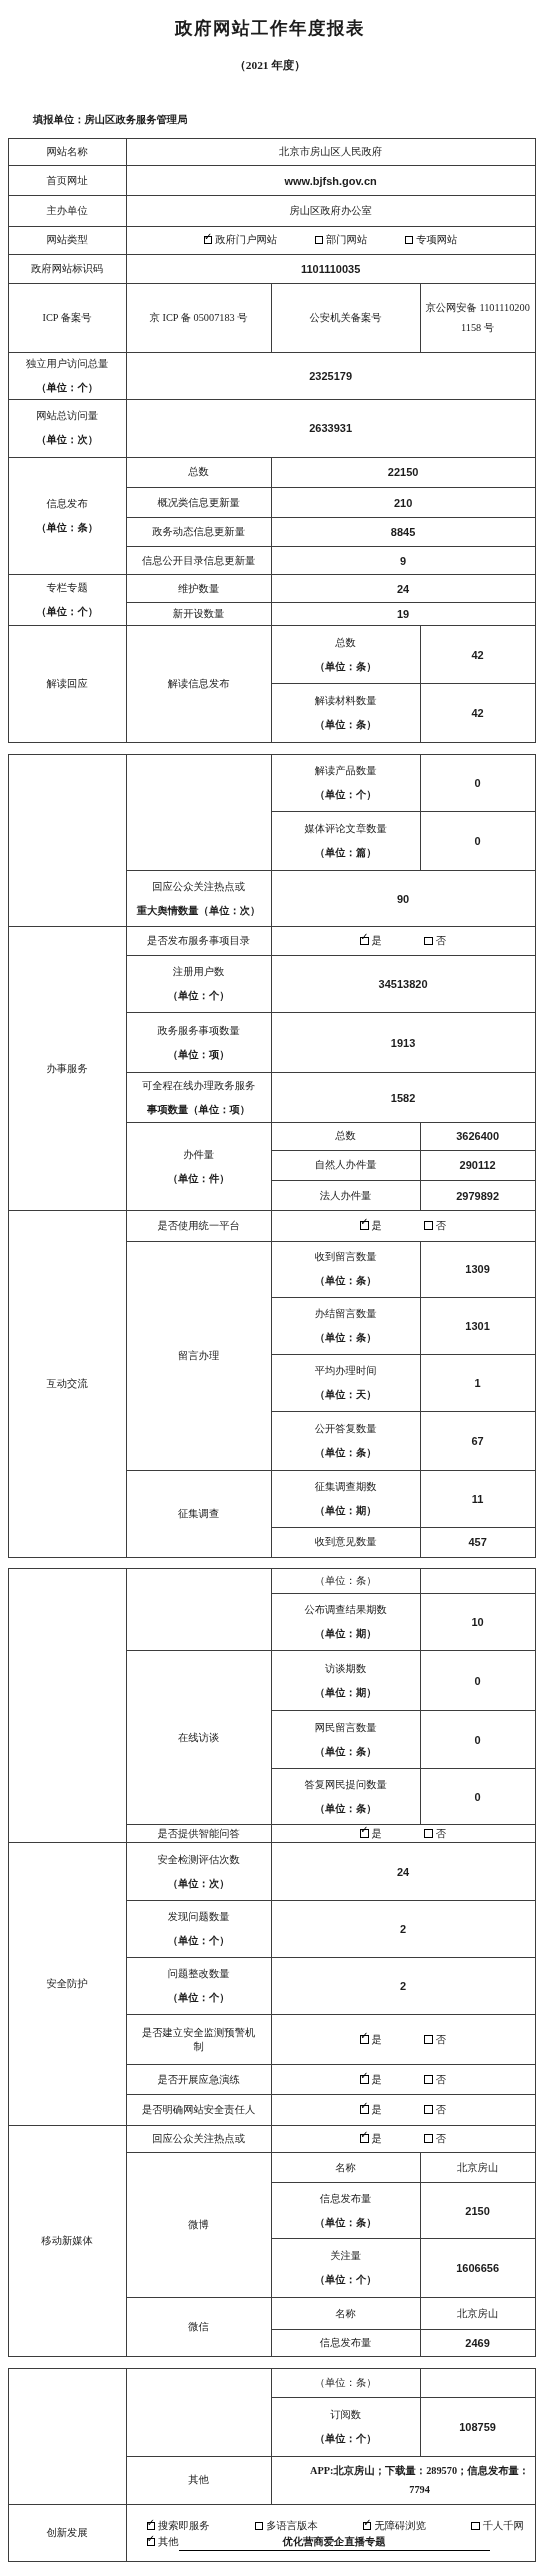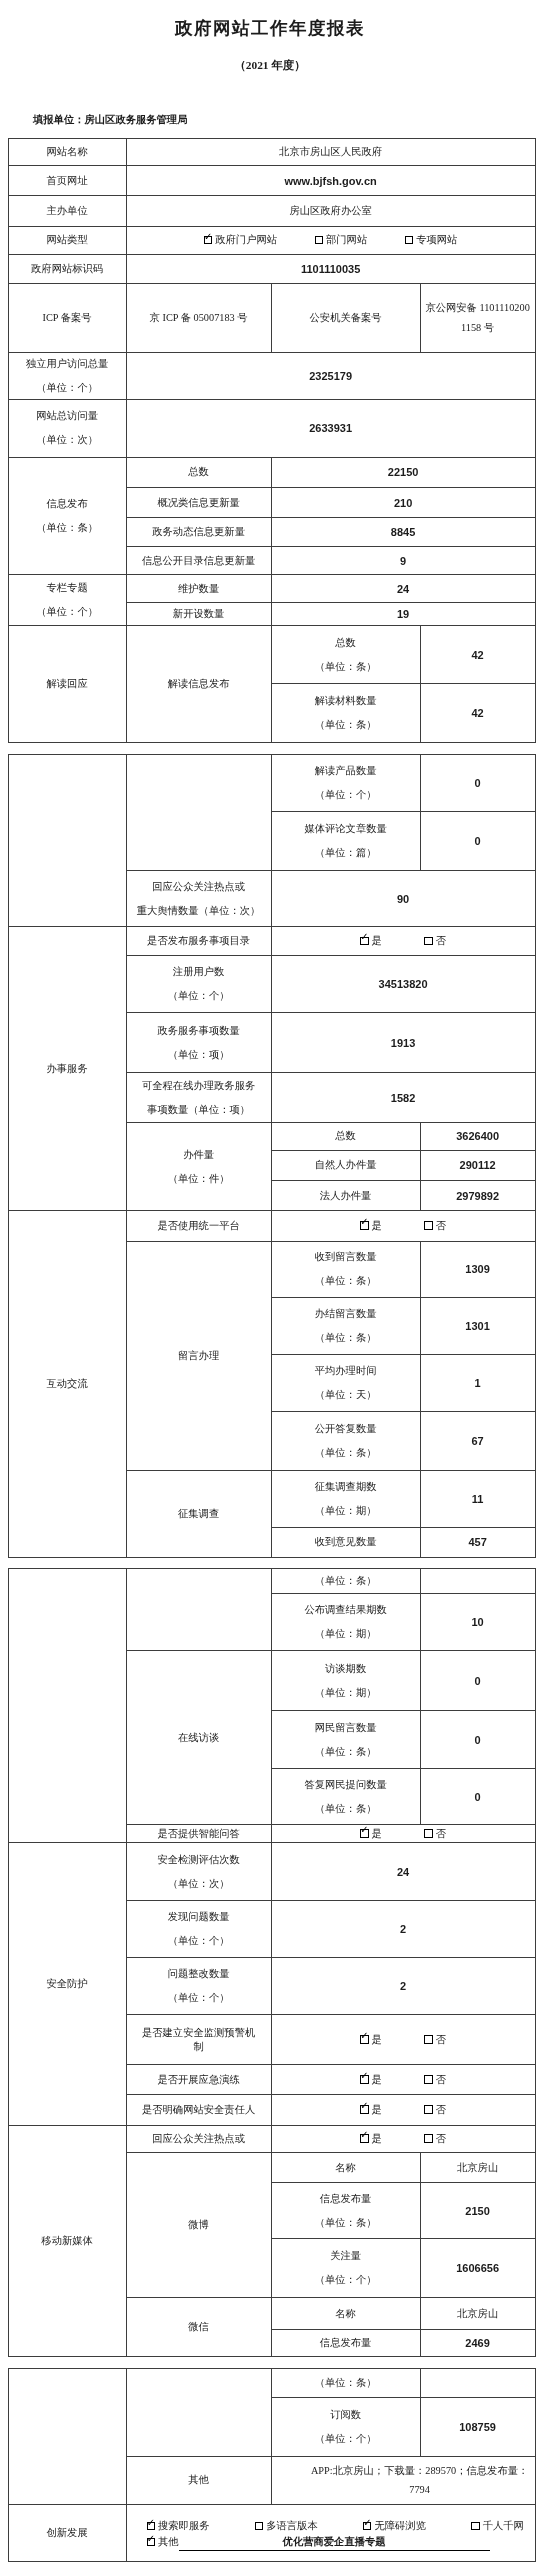--- a/index.html
+++ b/index.html
@@ -6,32 +6,32 @@
   body{width:540px;font-family:"Liberation Serif","DejaVu Serif",serif;color:#1c1c1c;}
   .page{width:540px;padding-bottom:7.6px;}
   .title{text-align:center;font-size:17.5px;font-weight:bold;margin:0;padding-top:16px;letter-spacing:1.5px;}
   .subtitle{text-align:center;font-size:11.4px;margin-top:18.3px;font-weight:bold;}
   .filing{font-size:10.3px;font-weight:bold;margin:40px 0 10.7px 33px;}
   table.report{border-collapse:collapse;table-layout:fixed;width:528px;margin-left:7.6px;border:1.5px solid #1f1f1f;}
   table.report + table.report{margin-top:10.7px;}
   td{border:0.8px solid #3d3d3d;text-align:center;vertical-align:middle;font-size:10.3px;padding:1.5px 3px;overflow:hidden;}
   tr.sec td{border-top-width:1.5px;}
   .num{font-family:"Liberation Sans","DejaVu Sans",sans-serif;font-weight:bold;font-size:11px;}
-  .u{margin-top:10px;}
+  .u{margin-top:10px;font-weight:bold;}
   .wrapcell{word-break:break-all;line-height:1.9;}
   .cb{display:inline-block;width:8.4px;height:8.4px;border:1.5px solid #000;box-sizing:border-box;position:relative;margin-right:3px;vertical-align:-0.8px;background:#fff;}
   .cb.checked::after{content:"\2713";position:absolute;left:-0.8px;top:-6.1px;font-size:10px;font-weight:bold;color:#000;font-family:"DejaVu Sans",sans-serif;}
   .opt{white-space:nowrap;}
   .optgap .opt + .opt{margin-left:40px;}
   .typegap .opt + .opt{margin-left:35px;}
   .innov{text-align:left;padding:4.6px 10.7px 4.6px 20px;}
   .innov-line1{display:flex;justify-content:space-between;margin:4.6px 0 0 0;}
   .innov-line2{margin-top:2px;white-space:nowrap;}
   .uline{display:inline-block;width:311px;border-bottom:1.5px solid #000;text-align:center;font-weight:bold;padding-bottom:0.8px;}
-  .appline{font-weight:normal;line-height:1.9;padding-left:36px;}
+  .appline{font-weight:bold;line-height:1.9;padding-left:36px;}
 </style>
 </head>
 <body>
 
 <div class="page">
 
   <h1 class="title">政府网站工作年度报表</h1>
   <div class="subtitle">（2021 年度）</div>
   <div class="filing"><span>填报单位：</span><span>房山区政务服务管理局</span></div>
 

